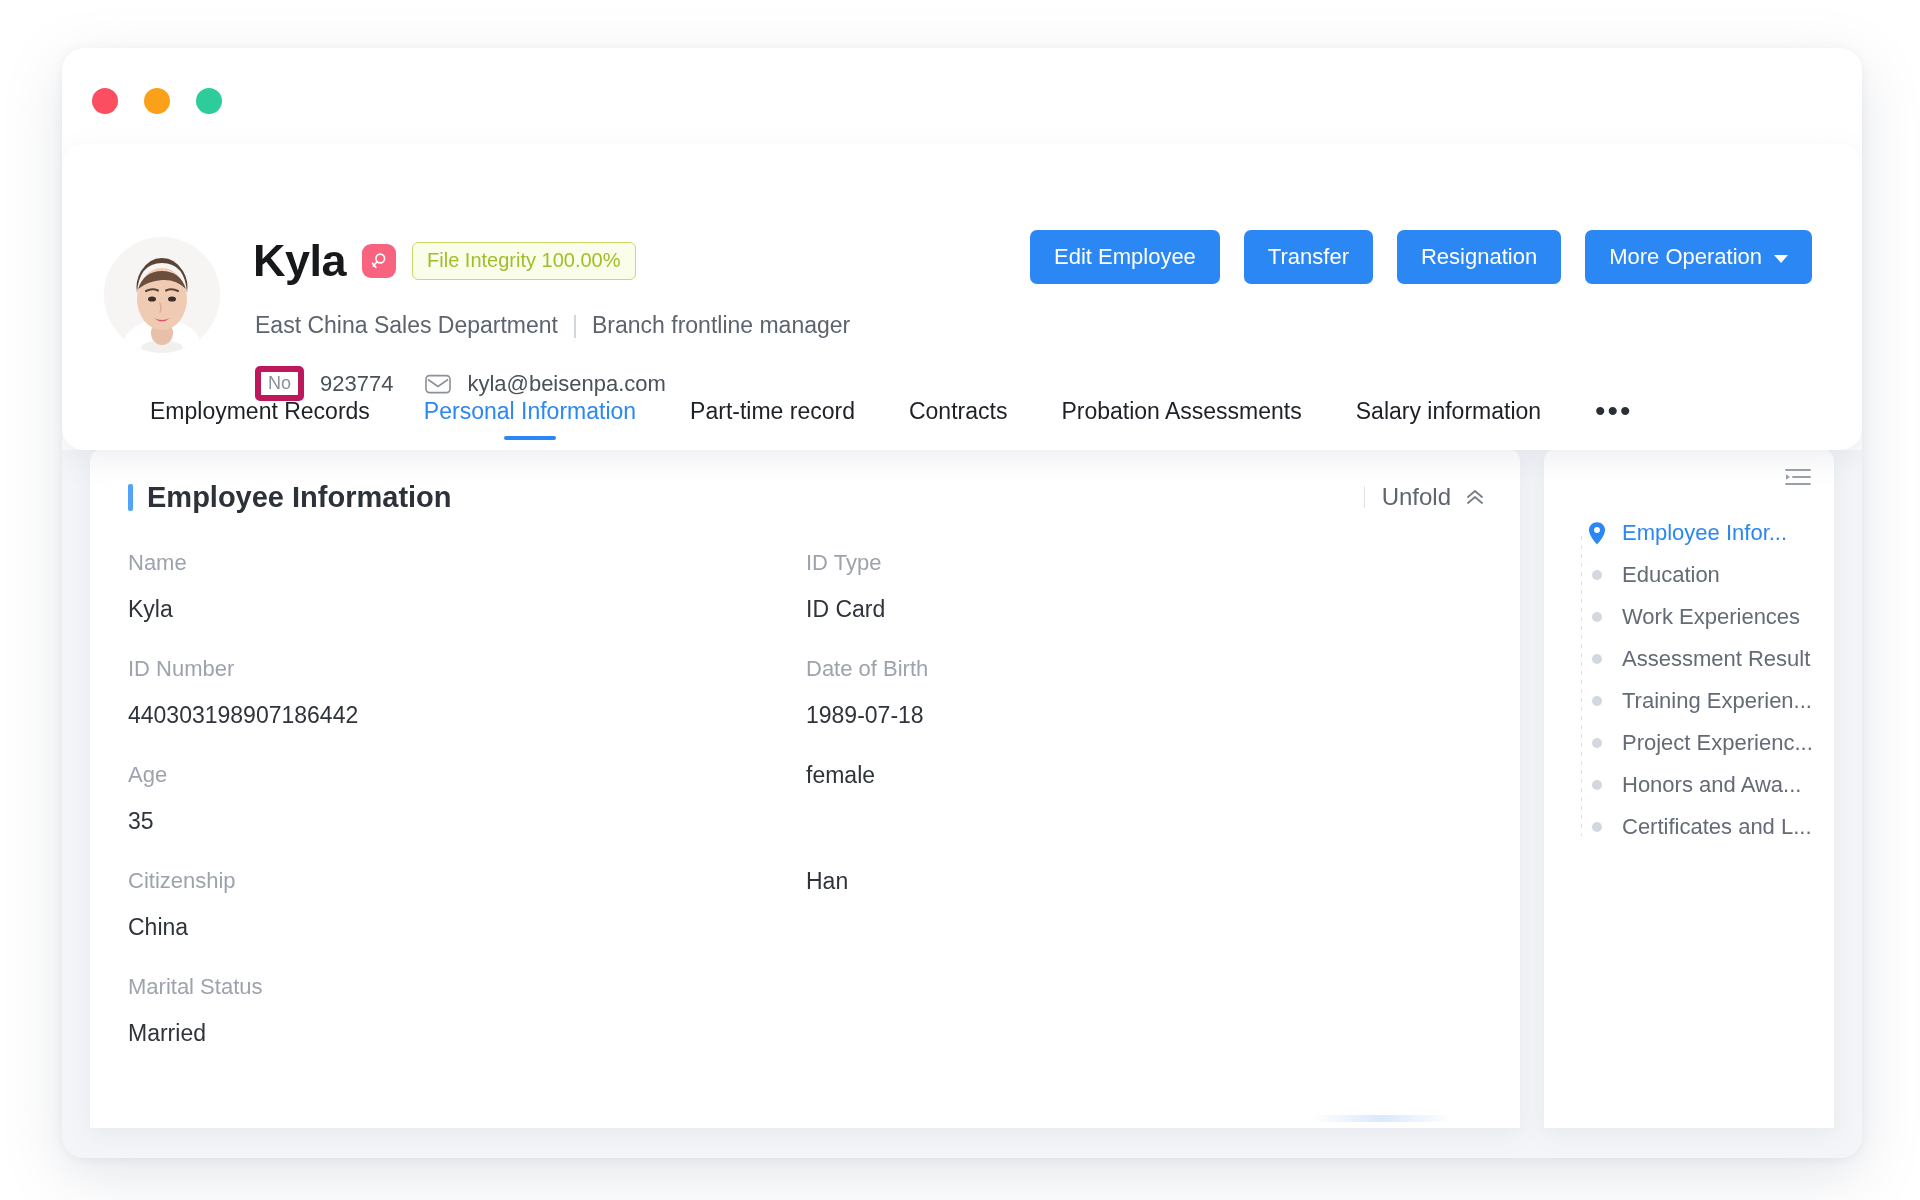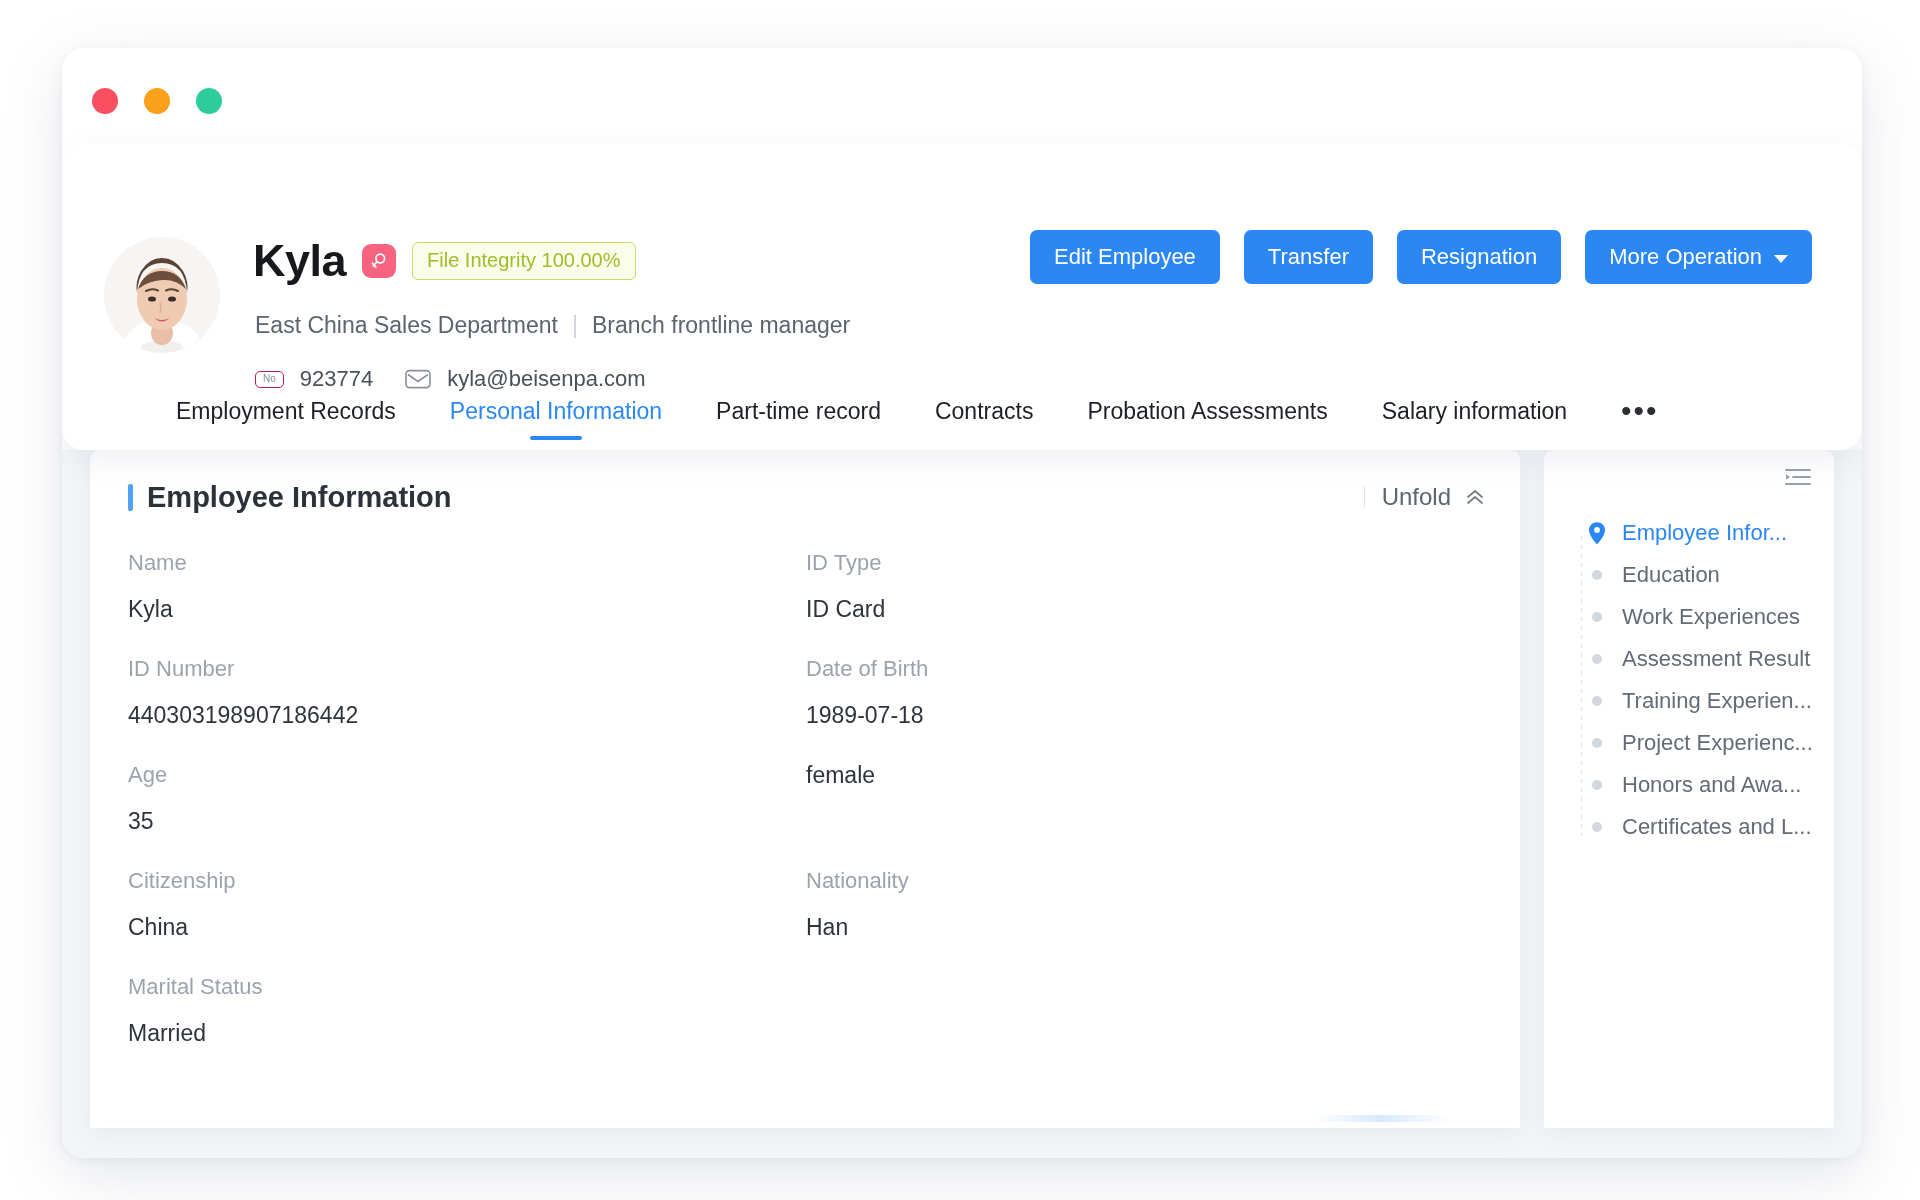--- a/index.html
+++ b/index.html
@@ -76,22 +76,22 @@
     font-size: 23px; color: #5d6470; display:flex; align-items:center; gap: 14px;
   }
   .vsep { color: #cfd4dc; font-weight: 300; }
 
   .meta-row {
     position: absolute; left: 193px; top: 222px;
     display:flex; align-items:center; gap: 16px;
     font-size: 22px; color: #4a5159;
   }
   .no-chip {
-    border: 1px solid #be185d; border-radius: 5px;
-    font-size: 10px; color: #8a909a;
+    border: 6px solid #be185d; border-radius: 5px;
+    font-size: 18px; color: #8a909a;
     padding: 2px 7px 3px; line-height: 1;
   }
   .mail-icon { width: 26px; height: 20px; margin-left: 16px; }
   .mail-icon svg { display:block; }
 
   .actions {
     position: absolute; right: 50px; top: 86px;
     display:flex; gap: 24px;
   }
   .btn {
@@ -102,21 +102,21 @@
     display:flex; align-items:center; gap: 12px;
     cursor: pointer;
   }
   .caret { width:0; height:0; border-left:7px solid transparent; border-right:7px solid transparent; border-top:8px solid #fff; margin-top:3px;}
 
   
   .tabs {
     position: absolute; left: 0; bottom: 0;
     width: 100%; height: 78px;
     display: flex; align-items: center;
-    padding-left: 114px; gap: 54px;
+    padding-left: 88px; gap: 54px;
   }
   .tab {
     position: relative; font-size: 23px; color: #1d2026;
     cursor: pointer; height: 78px; display:flex; align-items:center;
     white-space: nowrap;
   }
   .tab.active { color: #2b87f3; }
   .tab.active::after {
     content:""; position:absolute; left:50%; transform:translateX(-50%);
     bottom: 10px; width: 52px; height: 4px; border-radius: 2px; background: #2b87f3;
@@ -345,21 +345,20 @@
             <div class="value">35</div>
           </div>
           <div class="field">
             <div class="value">female</div>
           </div>
           <div class="field">
             <div class="label">Citizenship</div>
             <div class="value">China</div>
           </div>
           <div class="field">
-            <div class="label">Nationality</div>
             <div class="value">Han</div>
           </div>
           <div class="field">
             <div class="label">Marital Status</div>
             <div class="value">Married</div>
           </div>
         </div>
       </div>
 
       <div class="scroll-hint"></div>

